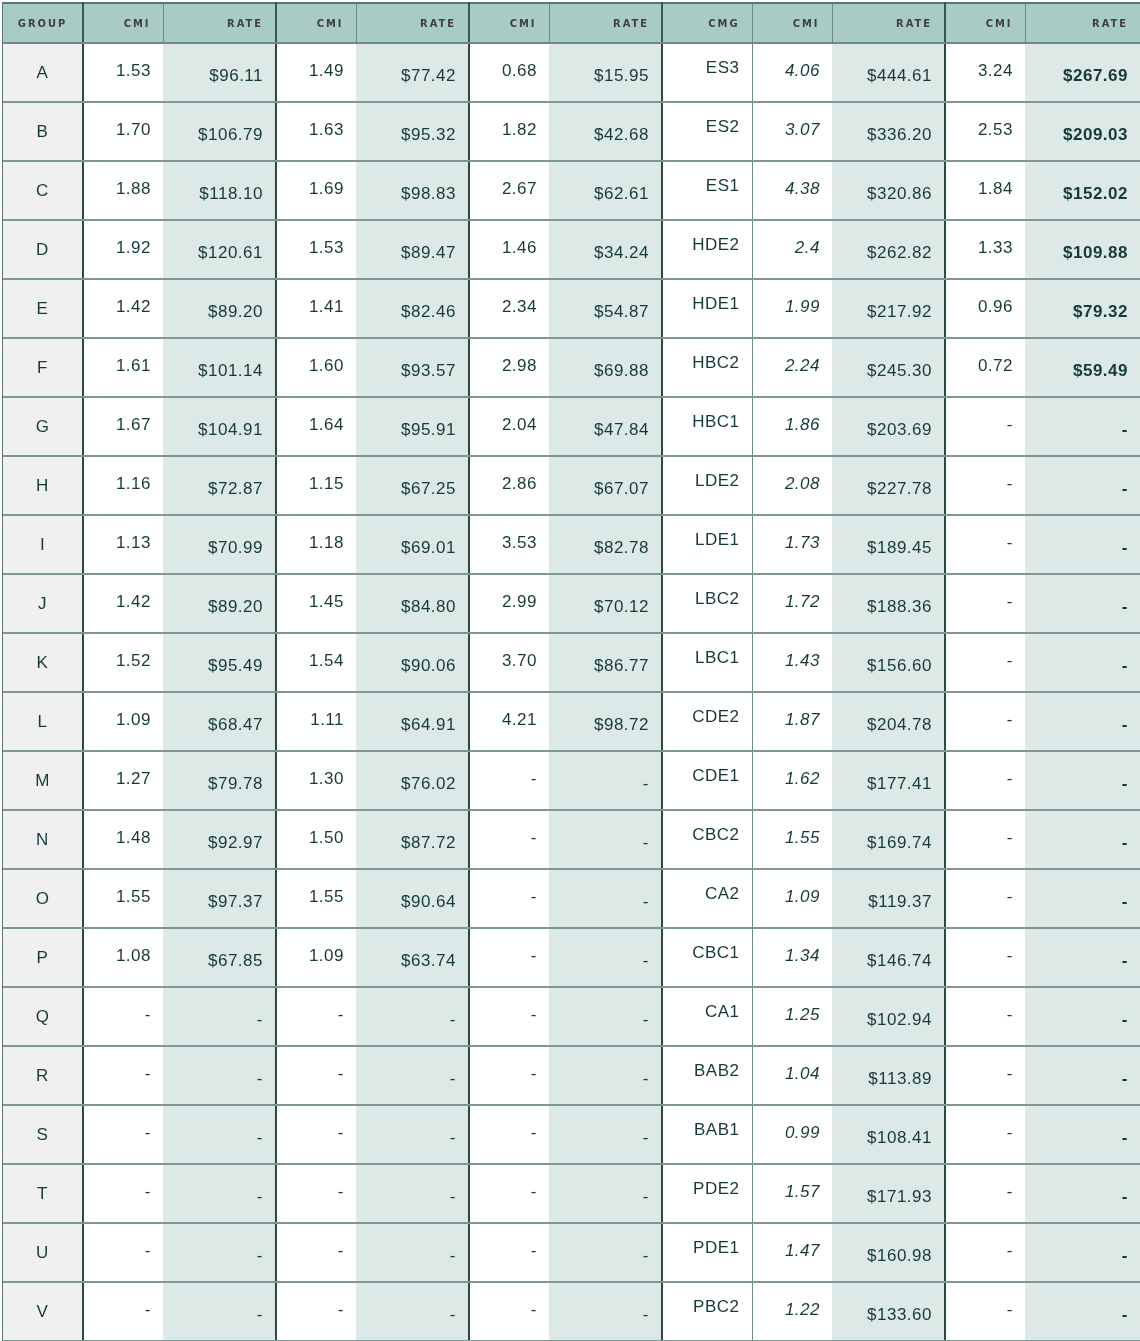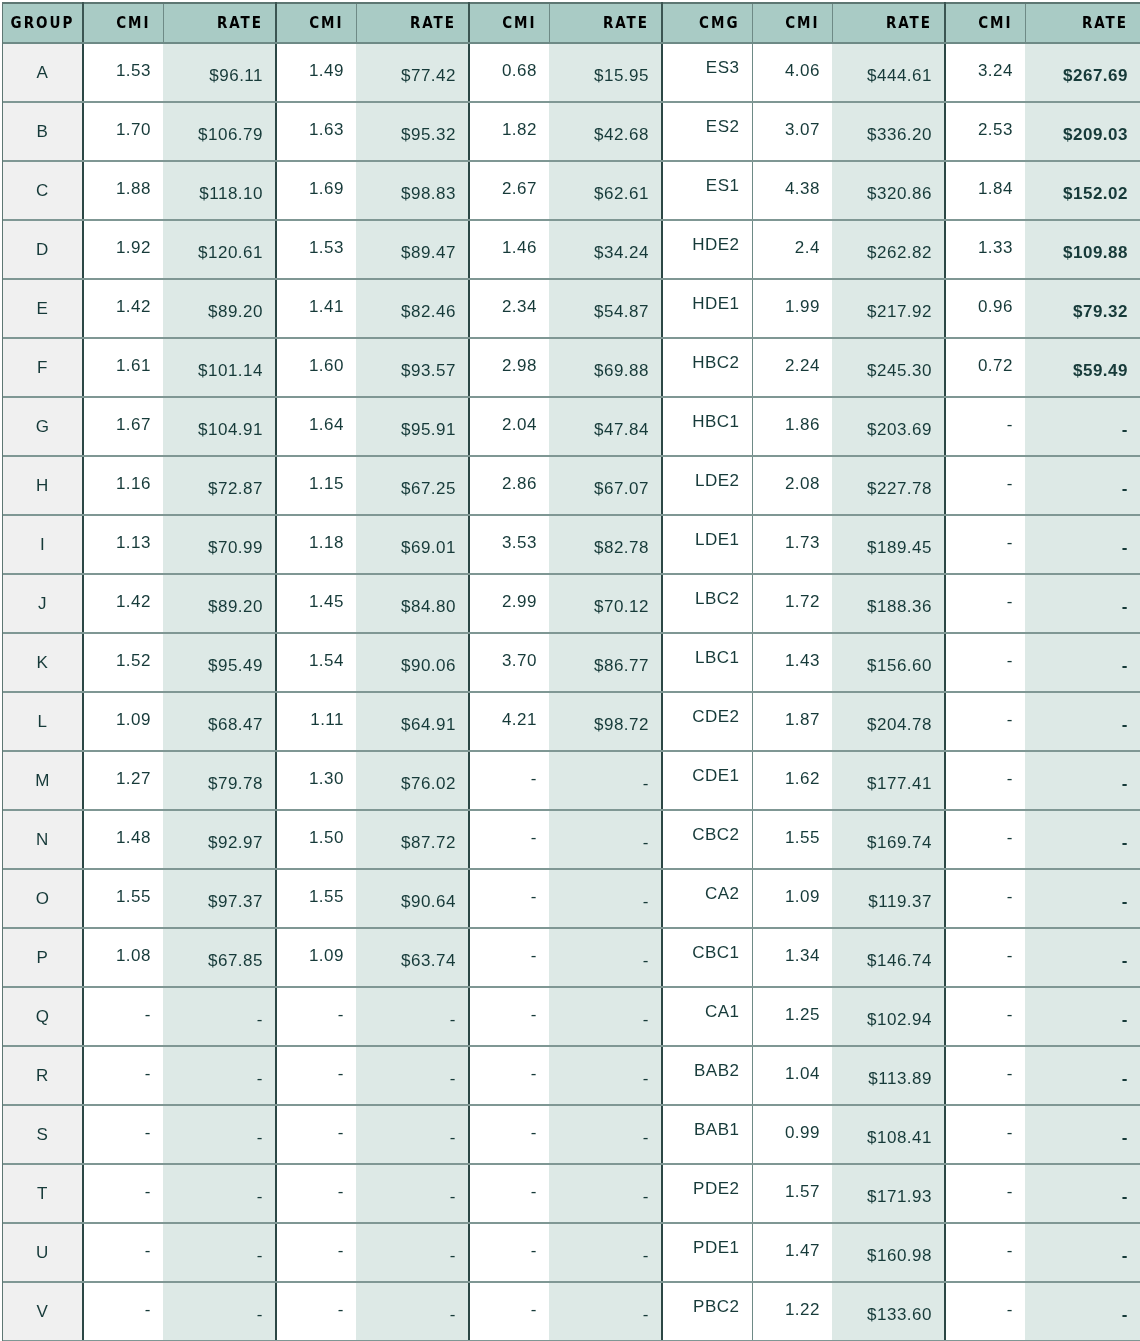--- a/index.html
+++ b/index.html
@@ -39,25 +39,25 @@
     line-height: 21px;
     text-align: center;
     vertical-align: middle;
     padding: 0 6px;
     border-right: 2px solid #5e7773;
     white-space: pre-line;
   }
   thead tr.top th:last-child { border-right: none; }
   thead tr.sub th {
     background: #a9cbc5;
-    color: #000000;
+    color: #404040;
     height: 38px;
     font-family: "DejaVu Sans Condensed", "DejaVu Sans", sans-serif;
     font-weight: bold;
-    font-size: 15px;
+    font-size: 11px;
     letter-spacing: 2px;
     text-align: right;
     padding: 0 12px 0 4px;
     border-right: 1px solid #6e8a86;
     border-top: 2px solid #5e7773;
     border-bottom: 2px solid #6e8a86;
   }
   thead tr.sub th.grp { text-align: center; padding: 0; border-right: 2px solid #3b5552; }
   thead tr.sub th.sec-end { border-right: 2px solid #3b5552; }
   thead tr.sub th:last-child { border-right: none; }
@@ -76,21 +76,21 @@
   }
   tbody td.grp {
     background: #f0f0f0;
     text-align: center;
     padding: 0;
     border-right: 2px solid #2c4745;
   }
   tbody td.cmi { background: #ffffff; border-right: none; padding-bottom: 4px; }
   tbody td.rate { background: #dde9e6; padding-top: 6px; }
   tbody td.cmg { background: #ffffff; border-right: 1px solid #6e8a86; padding-bottom: 10px; }
-  tbody td.ncmi { background: #ffffff; border-right: none; padding-bottom: 4px; }
+  tbody td.ncmi { background: #ffffff; border-right: none; padding-bottom: 4px; font-style: italic; }
   tbody td.sec-end { border-right: 2px solid #2c4745; }
   tbody td:last-child { border-right: none; font-weight: bold; }
 </style>
 </head>
 <body>
 
 <div class="wrap">
   <table>
     <colgroup>
       <col class="c-grp">

